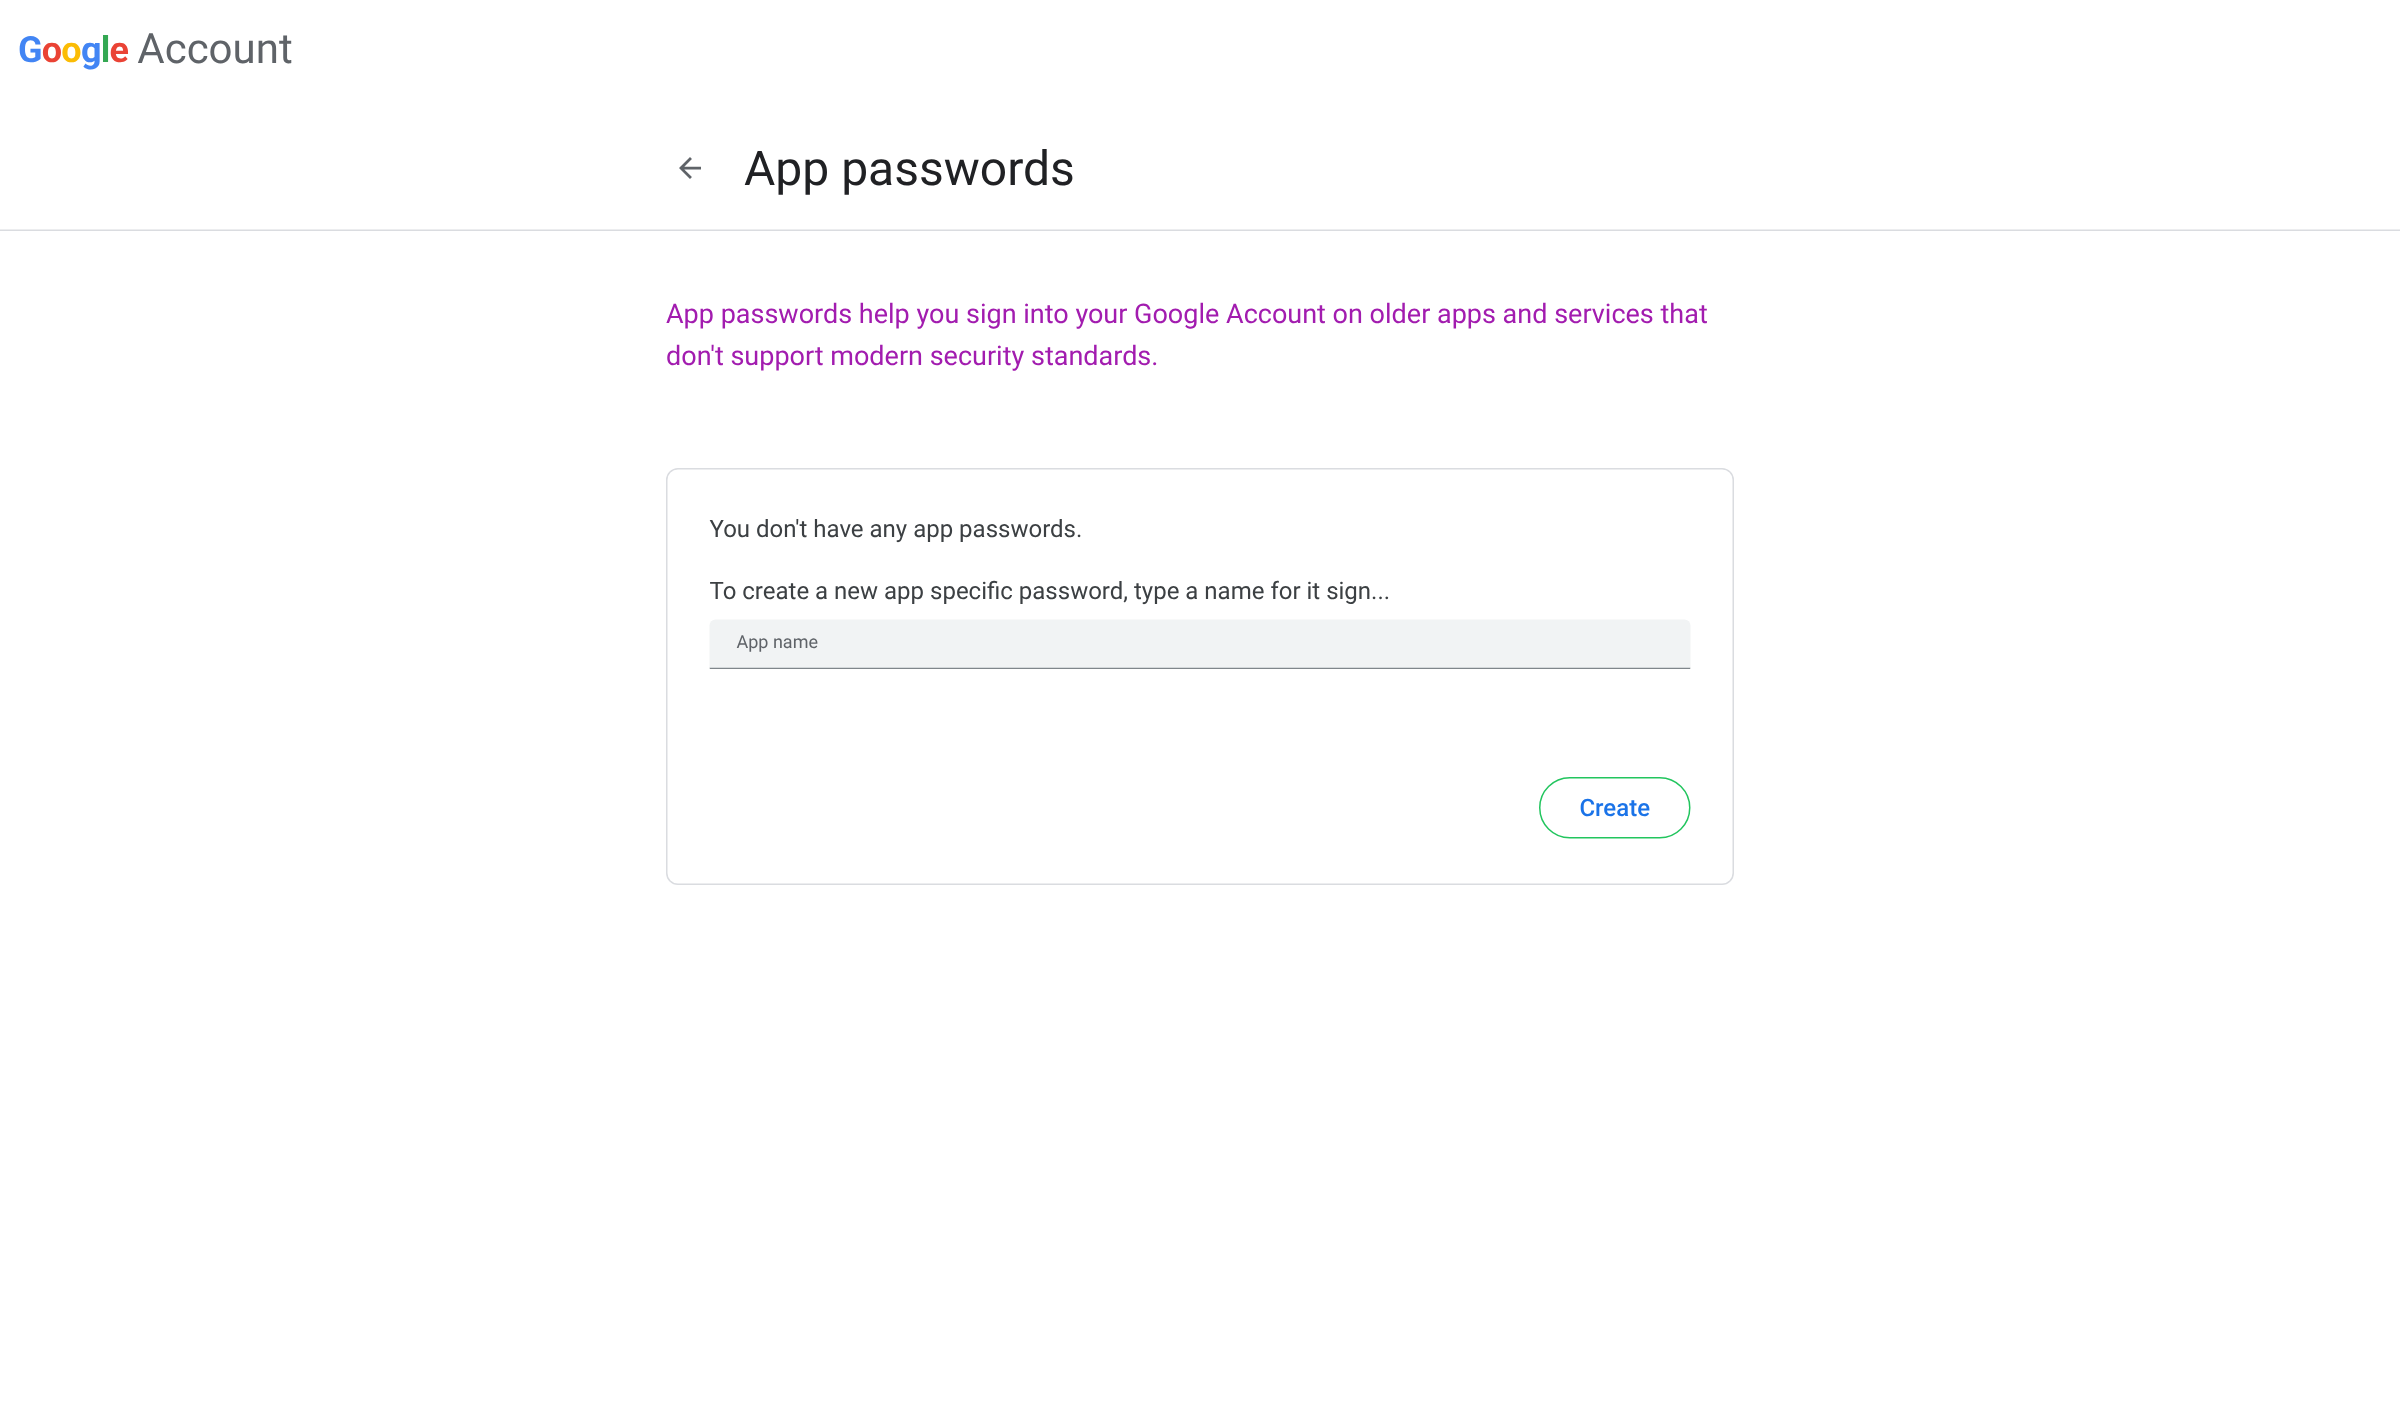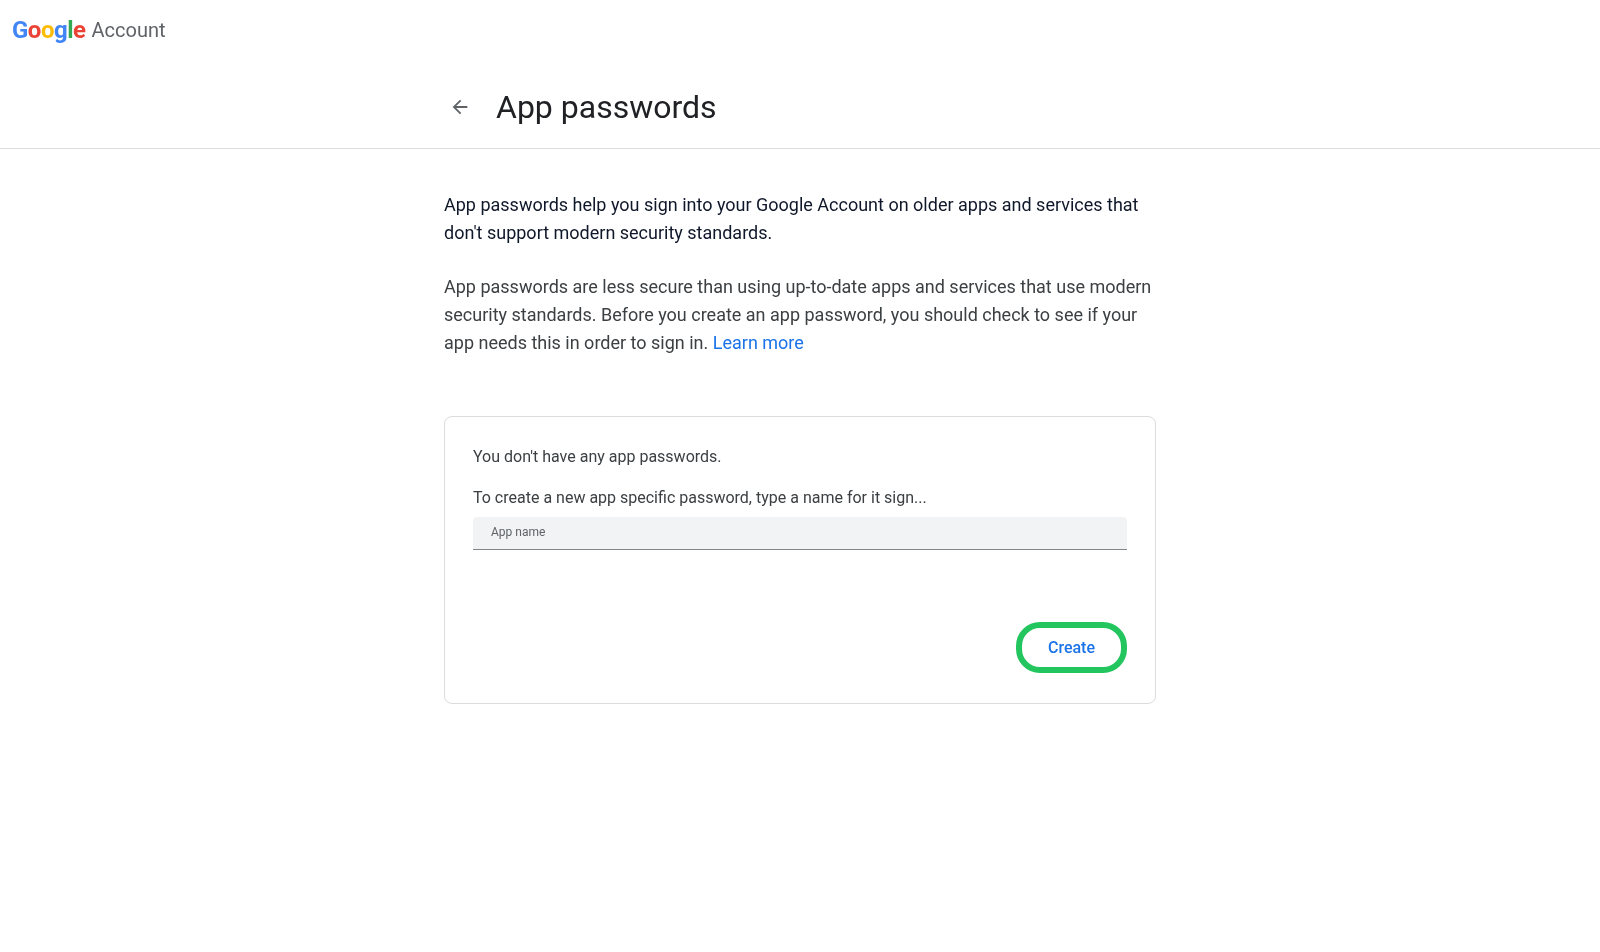--- a/index.html
+++ b/index.html
@@ -25,21 +25,21 @@
       font-weight: 700;
       letter-spacing: -0.5px;
     }
     .google-logo span:nth-child(1) { color: #4285F4; }
     .google-logo span:nth-child(2) { color: #EA4335; }
     .google-logo span:nth-child(3) { color: #FBBC05; }
     .google-logo span:nth-child(4) { color: #4285F4; }
     .google-logo span:nth-child(5) { color: #34A853; }
     .google-logo span:nth-child(6) { color: #EA4335; }
     .account-text {
-      font-size: 20px;
+      font-size: 28px;
       color: #5f6368;
       font-weight: 400;
       text-align: right;
     }
     .page-header {
       max-width: 712px;
       margin: 36px auto 0 auto;
       display: flex;
       align-items: center;
       gap: 20px;
@@ -69,21 +69,21 @@
       width: 100%;
     }
     .content {
       max-width: 712px;
       margin: 0 auto;
       padding-top: 42px;
     }
     .intro-p {
       font-size: 18px;
       line-height: 1.55;
-      color: #0f172a;
+      color: #a21caf;
       margin-bottom: 26px;
     }
     .intro-p2 {
       font-size: 18px;
       line-height: 1.55;
       color: #3c4043;
     }
     .learn-more {
       font-size: 18px;
       color: #1a73e8;
@@ -126,21 +126,21 @@
       width: 100%;
       outline: none;
       font-family: inherit;
     }
     .card-actions {
       display: flex;
       justify-content: flex-end;
       margin-top: 72px;
     }
     .create-btn {
-      border: 6px solid #22c55e;
+      border: 1px solid #22c55e;
       background: #fff;
       color: #1a73e8;
       font-size: 16px;
       font-weight: 500;
       padding: 10px 26px;
       border-radius: 24px;
       cursor: pointer;
       font-family: inherit;
     }
   </style>
@@ -160,24 +160,20 @@
       <path d="M20 11H7.83l5.59-5.59L12 4l-8 8 8 8 1.41-1.41L7.83 13H20v-2z"></path>
     </svg>
   </button>
   <h1 class="page-title">App passwords</h1>
 </div>
 
 <div class="divider"></div>
 
 <div class="content">
   <p class="intro-p">App passwords help you sign into your Google Account on older apps and services that don't support modern security standards.</p>
-  <p class="intro-p2">
-    <span>App passwords are less secure than using up-to-date apps and services that use modern security standards. Before you create an app password, you should check to see if your app needs this in order to sign in.</span>
-    <a class="learn-more">Learn more</a>
-  </p>
 
   <div class="card">
     <div class="card-status">You don't have any app passwords.</div>
     <div class="card-instruction">To create a new app specific password, type a name for it sign...</div>
 
     <div class="text-field">
       <label class="text-field-label">App name</label>
     </div>
 
     <div class="card-actions">

